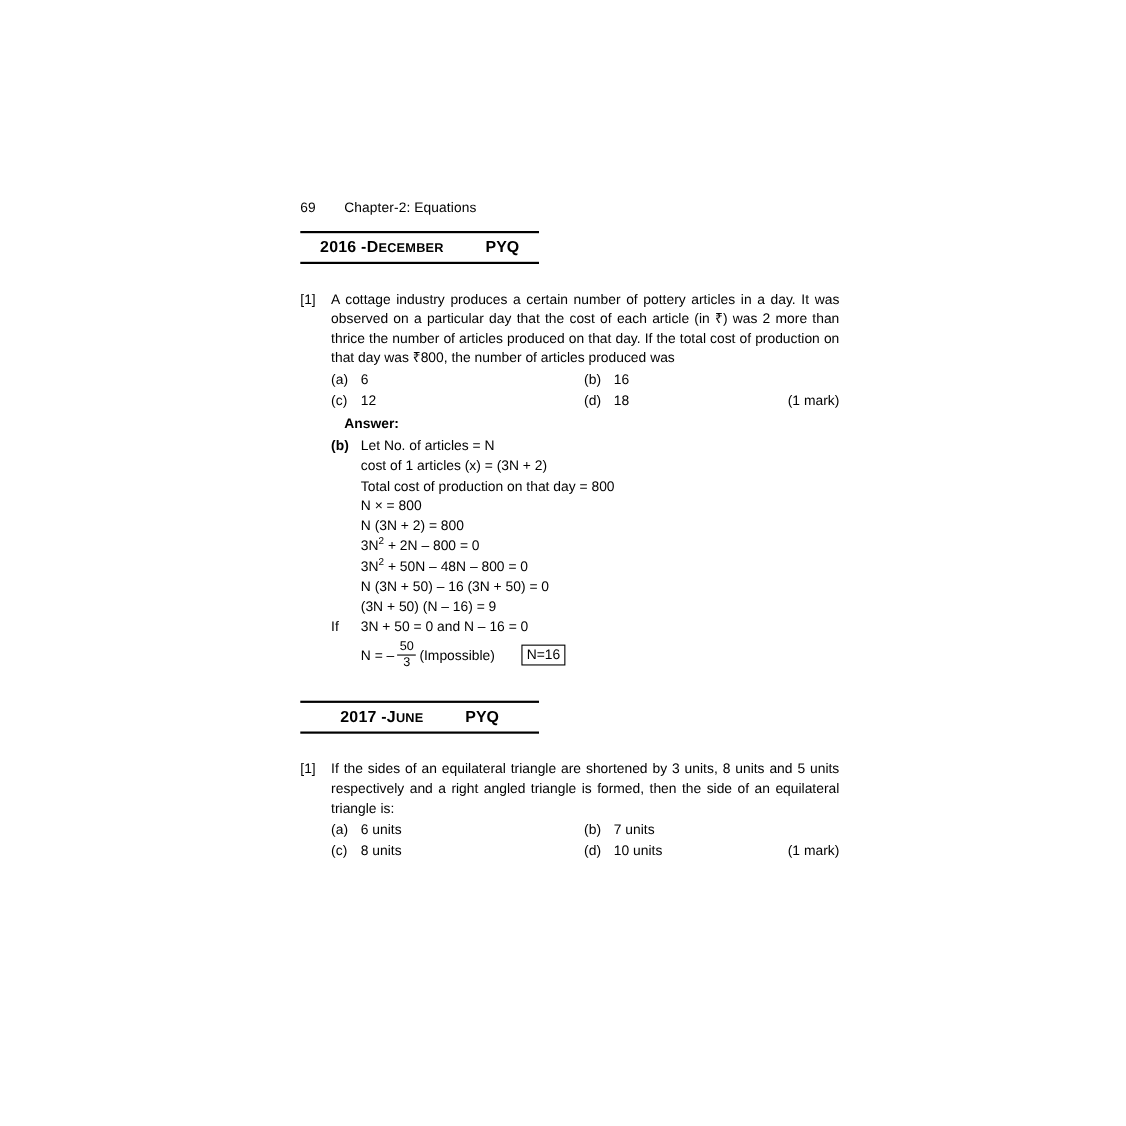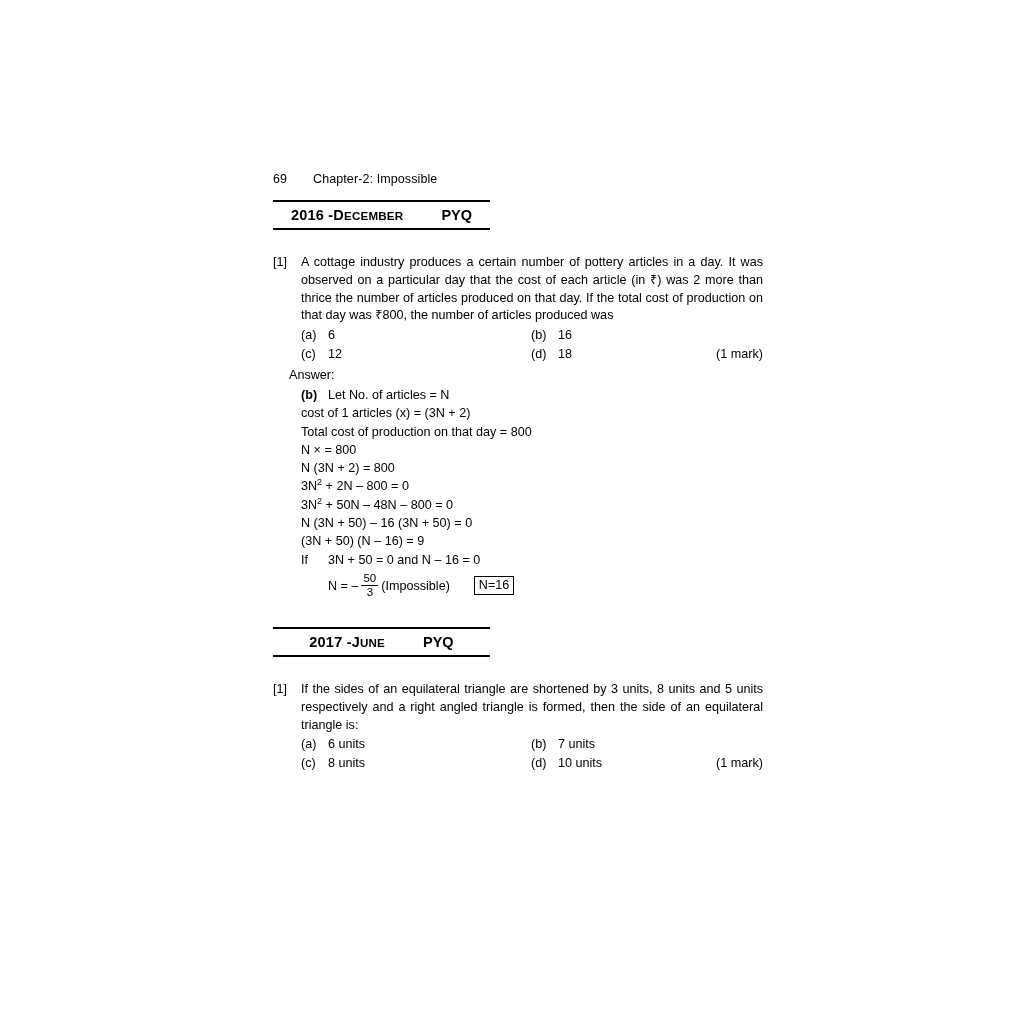--- a/index.html
+++ b/index.html
@@ -11,21 +11,21 @@
     width: 1024px;
     height: 1024px;
     font-family: "Liberation Sans", sans-serif;
     color: #000000;
     position: relative;
     overflow: hidden;
   }
   .page {
     position: absolute;
     left: 273px;
-    top: 172px;
+    top: 182px;
     width: 490px;
   }
   
   .runhead {
     display: flex;
     align-items: baseline;
     font-size: 12.5px;
     margin-bottom: 14px;
   }
   .runhead .pageno {
@@ -111,22 +111,22 @@
   }
   .optrow .or {
     flex: 1 1 auto;
   }
   .optrow .mark {
     margin-left: auto;
     white-space: nowrap;
   }
 
   .answer-label {
-    margin-left: 16px;
-    font-weight: normal;
+    margin-left: 40px;
+    font-weight: bold;
     margin-top: 4px;
   }
   .sol {
     margin-left: 28px;
     margin-top: 1px;
     line-height: 18.3px;
   }
   .solrow {
     display: flex;
     align-items: baseline;
@@ -138,20 +138,21 @@
   }
   .solrow .tagplain {
     width: 27px;
     flex: 0 0 27px;
     font-weight: normal;
   }
   .solrow .body {
     flex: 1 1 auto;
   }
   .indent {
+    margin-left: 27px;
   }
   sup {
     font-size: 9px;
     vertical-align: super;
     line-height: 0;
   }
   
   .finalline {
     display: flex;
     align-items: center;
@@ -185,21 +186,21 @@
   }
   .spacer-1 { height: 28px; }
 </style>
 </head>
 <body>
 
 <div class="page">
 
   <div class="runhead">
     <span class="pageno">69</span>
-    <span class="chap">Chapter-2: Impossible</span>
+    <span class="chap">Chapter-2: Equations</span>
   </div>
 
   <div class="banner">
     <div class="banner-inner">
       <span class="yr">2016 -</span>
       <span class="mon">
         <span>D</span><span class="sc">ECEMBER</span>
       </span>
       <span class="pyq">PYQ</span>
     </div>

